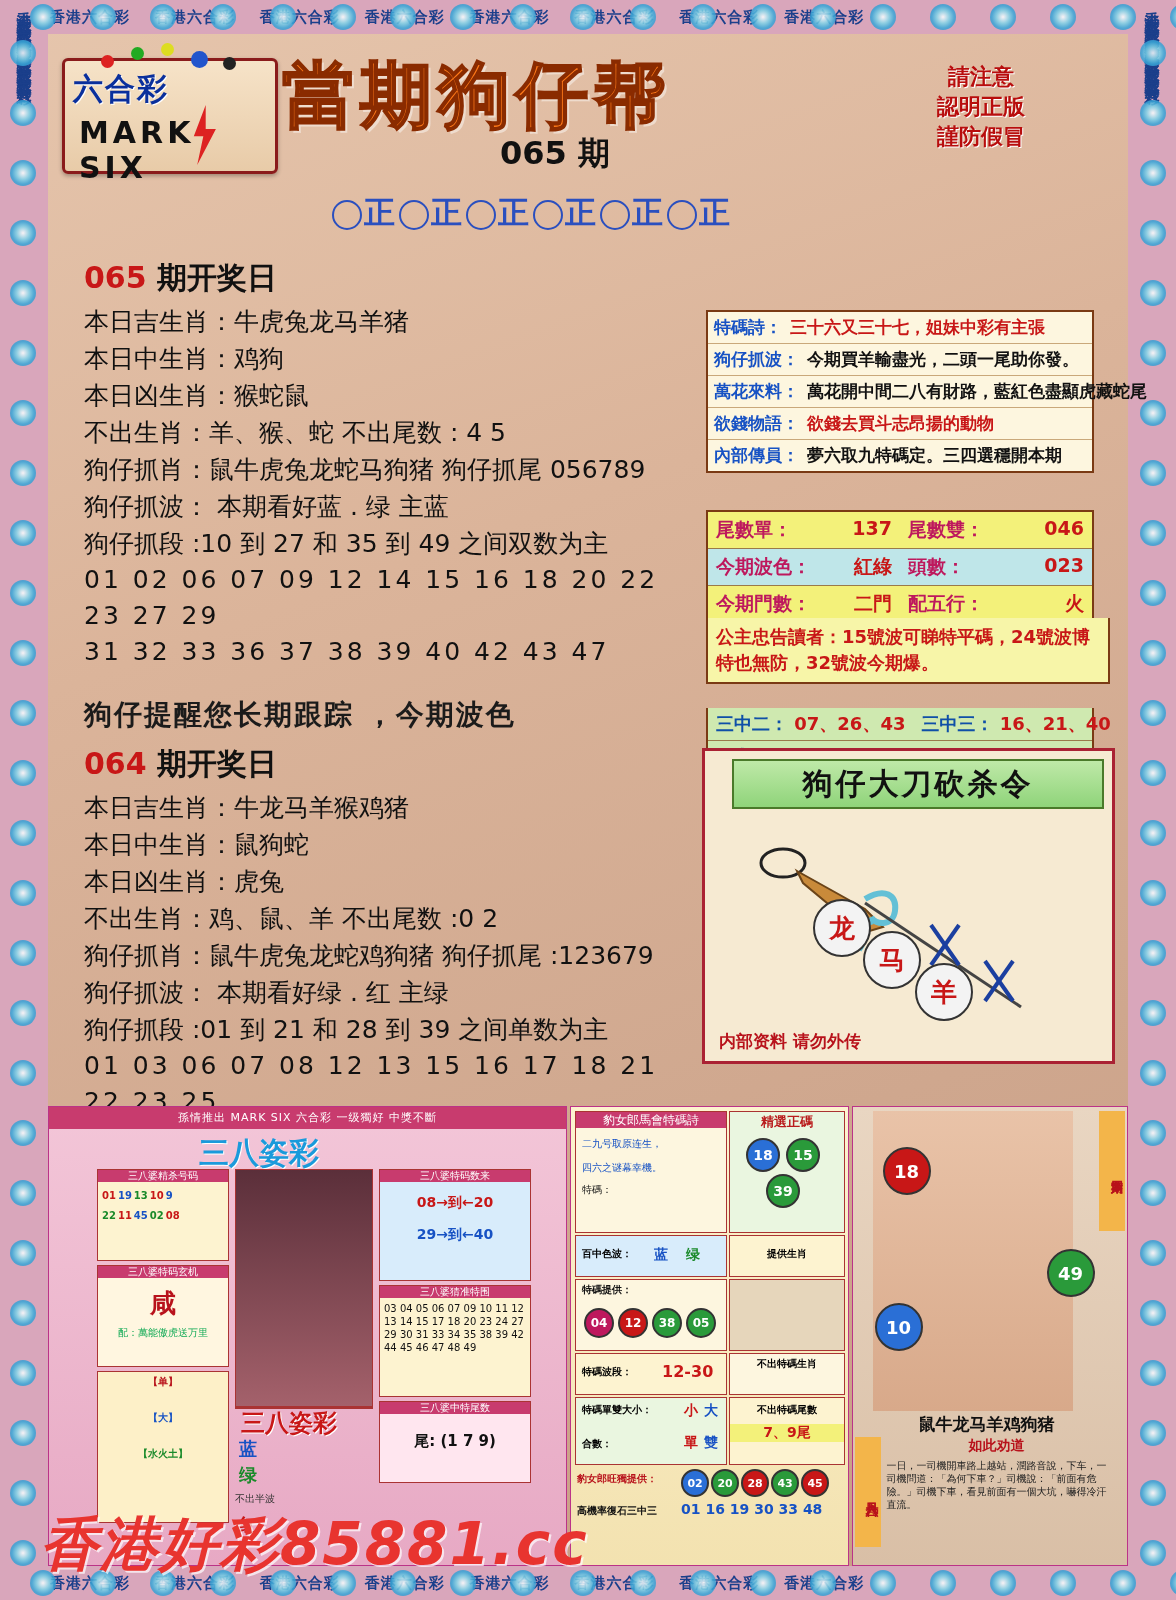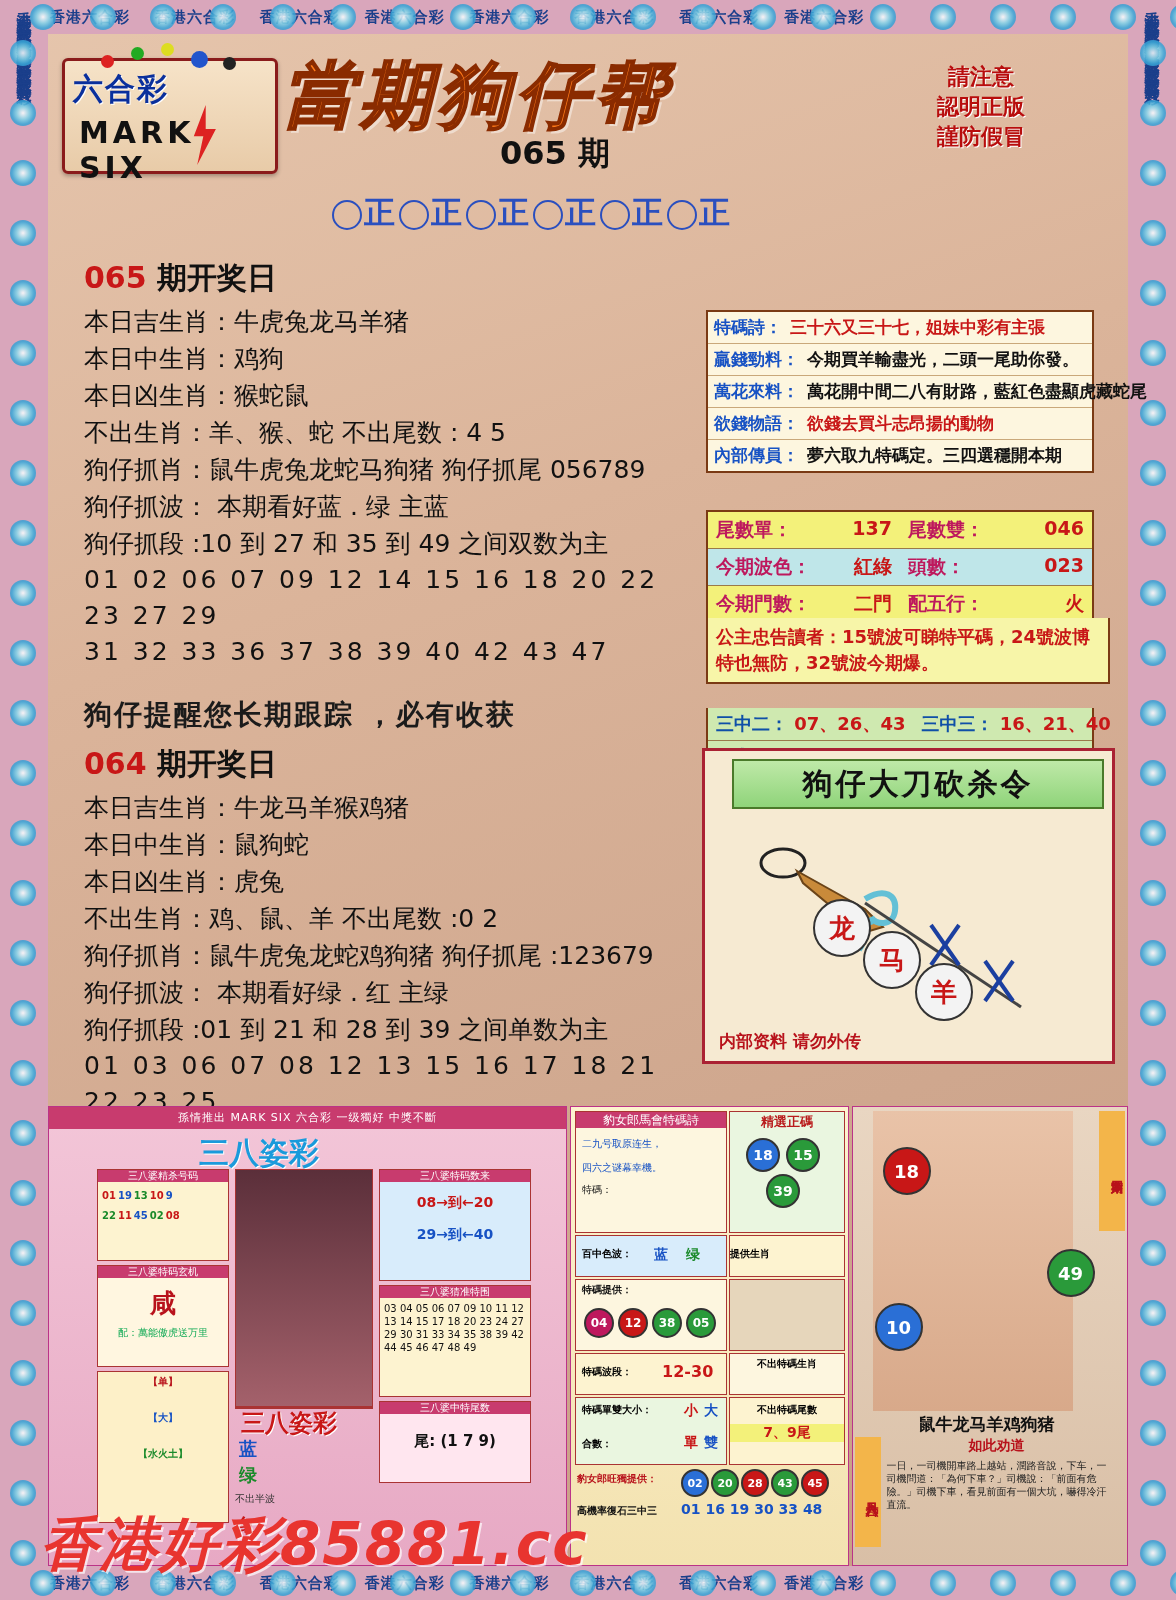--- a/index.html
+++ b/index.html
@@ -63,21 +63,20 @@
     background:#d22;clip-path:polygon(55% 0,20% 52%,48% 52%,30% 100%,85% 40%,55% 40%);
   }
   .logo .dot{position:absolute;width:13px;height:13px;border-radius:50%;}
   .title{
     position:absolute;left:282px;top:48px;
     font-size:72px;font-weight:bold;
     color:#ff7a18;
     -webkit-text-stroke:2px #8a2b00;
     text-shadow:3px 3px 0 rgba(255,255,255,.45);
     letter-spacing:6px;
-    font-style:italic;
   }
   .issue{
     position:absolute;left:500px;top:132px;font-size:32px;font-weight:bold;color:#111;
   }
   .notice{
     position:absolute;right:120px;top:62px;width:150px;text-align:center;
     color:#b80d0d;font-weight:bold;font-size:22px;line-height:30px;
     text-shadow:1px 1px 0 #fff;
   }
   .zheng-row{
@@ -244,21 +243,21 @@
     <div class="line">本日吉生肖：牛虎兔龙马羊猪</div>
     <div class="line">本日中生肖：鸡狗</div>
     <div class="line">本日凶生肖：猴蛇鼠</div>
     <div class="line">不出生肖：羊、猴、蛇  不出尾数 : 4    5</div>
     <div class="line">狗仔抓肖：鼠牛虎兔龙蛇马狗猪   狗仔抓尾 056789</div>
     <div class="line">狗仔抓波：                     本期看好蓝 . 绿  主蓝</div>
     <div class="line">狗仔抓段 :10 到 27 和 35 到 49 之间双数为主</div>
     <div class="numgrid">01  02  06  07  09  12  14  15  16  18  20  22  23  27  29</div>
     <div class="numgrid">31  32  33  36  37  38  39  40  42  43  47</div>
 
-    <div class="remind">狗仔提醒您长期跟踪 ，必有收获</div>
+    <div class="remind">狗仔提醒您长期跟踪 ，今期波色</div>
 
     <div class="period">
       <span class="num">064</span>
       <span>期开奖日</span>
     </div>
     <div class="line">本日吉生肖：牛龙马羊猴鸡猪</div>
     <div class="line">本日中生肖：鼠狗蛇</div>
     <div class="line">本日凶生肖：虎兔</div>
     <div class="line">不出生肖：鸡、鼠、羊      不出尾数 :0    2</div>
     <div class="line">狗仔抓肖：鼠牛虎兔龙蛇鸡狗猪   狗仔抓尾 :123679</div>
@@ -267,21 +266,21 @@
     <div class="numgrid">01  03  06  07  08  12  13  15  16  17  18  21  22  23  25</div>
     <div class="numgrid">28  30  31  34  36  37  38  39  42  44  45  46  47  48</div>
   </div>
 
   <div class="infobox">
     <div class="r">
       <span class="k">特碼詩：</span>
       <span class="v red">三十六又三十七，姐妹中彩有主張</span>
     </div>
     <div class="r">
-      <span class="k">贏錢勁料：</span>
+      <span class="k">狗仔抓波：</span>
       <span class="v">今期買羊輸盡光，二頭一尾助你發。</span>
     </div>
     <div class="r">
       <span class="k">萬花來料：</span>
       <span class="v">萬花開中間二八有財路，藍紅色盡顯虎藏蛇尾</span>
     </div>
     <div class="r">
       <span class="k">欲錢物語：</span>
       <span class="v red">欲錢去買斗志昂揚的動物</span>
     </div>
@@ -462,21 +461,21 @@
         </div>
       </div>
 
       <div class="card" style="left:4px;top:128px;width:150px;height:40px;background:#d8ecfb;">
         <span class="tiny" style="position:absolute;left:6px;top:12px;font-weight:bold;">百中色波：</span>
         <span class="tiny" style="position:absolute;left:78px;top:12px;color:#1752c4;font-weight:bold;font-size:14px;">蓝</span>
         <span class="tiny" style="position:absolute;left:110px;top:12px;color:#1a8a2a;font-weight:bold;font-size:14px;">绿</span>
       </div>
 
       <div class="card" style="left:158px;top:128px;width:114px;height:40px;background:#fdf3d0;">
-        <div class="tiny" style="padding-top:12px;font-weight:bold;">提供生肖</div>
+        <div class="tiny" style="text-align:center;padding-top:12px;font-weight:bold;">提供生肖</div>
       </div>
 
       <div class="card" style="left:4px;top:172px;width:150px;height:70px;background:#fdf6df;">
         <div class="tiny" style="padding:4px 6px;font-weight:bold;color:#111;">特碼提供：</div>
         <div class="ball" style="left:8px;top:28px;width:26px;height:26px;background:#be185d;color:#fff;font-size:12px;">
             <span>04</span>
           </div>
         <div class="ball" style="left:42px;top:28px;width:26px;height:26px;background:#c81717;color:#fff;font-size:12px;">
             <span>12</span>
           </div>

